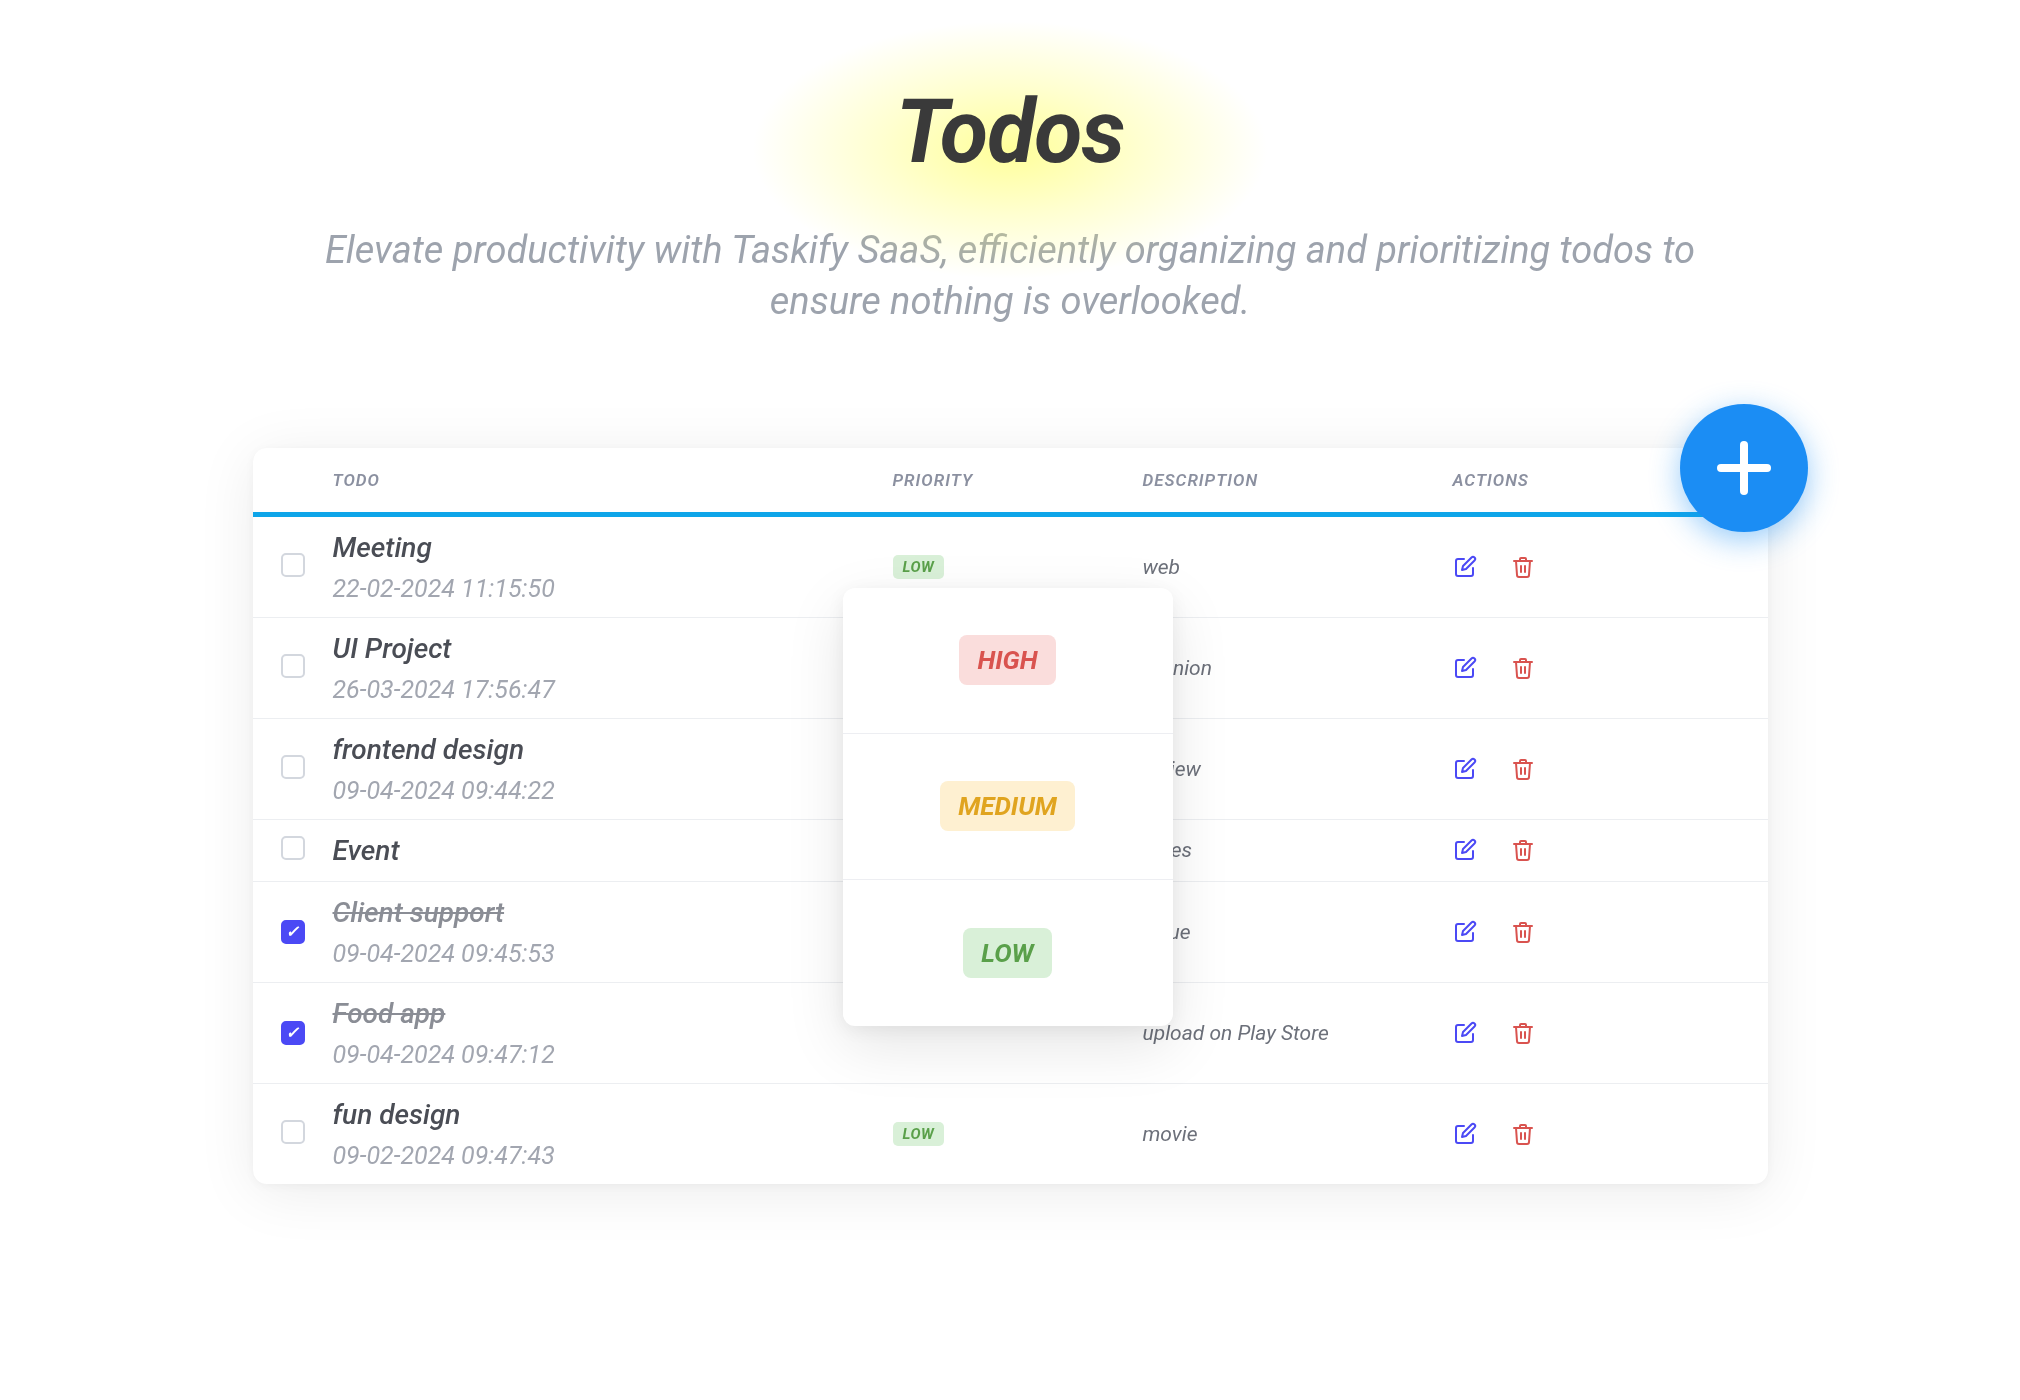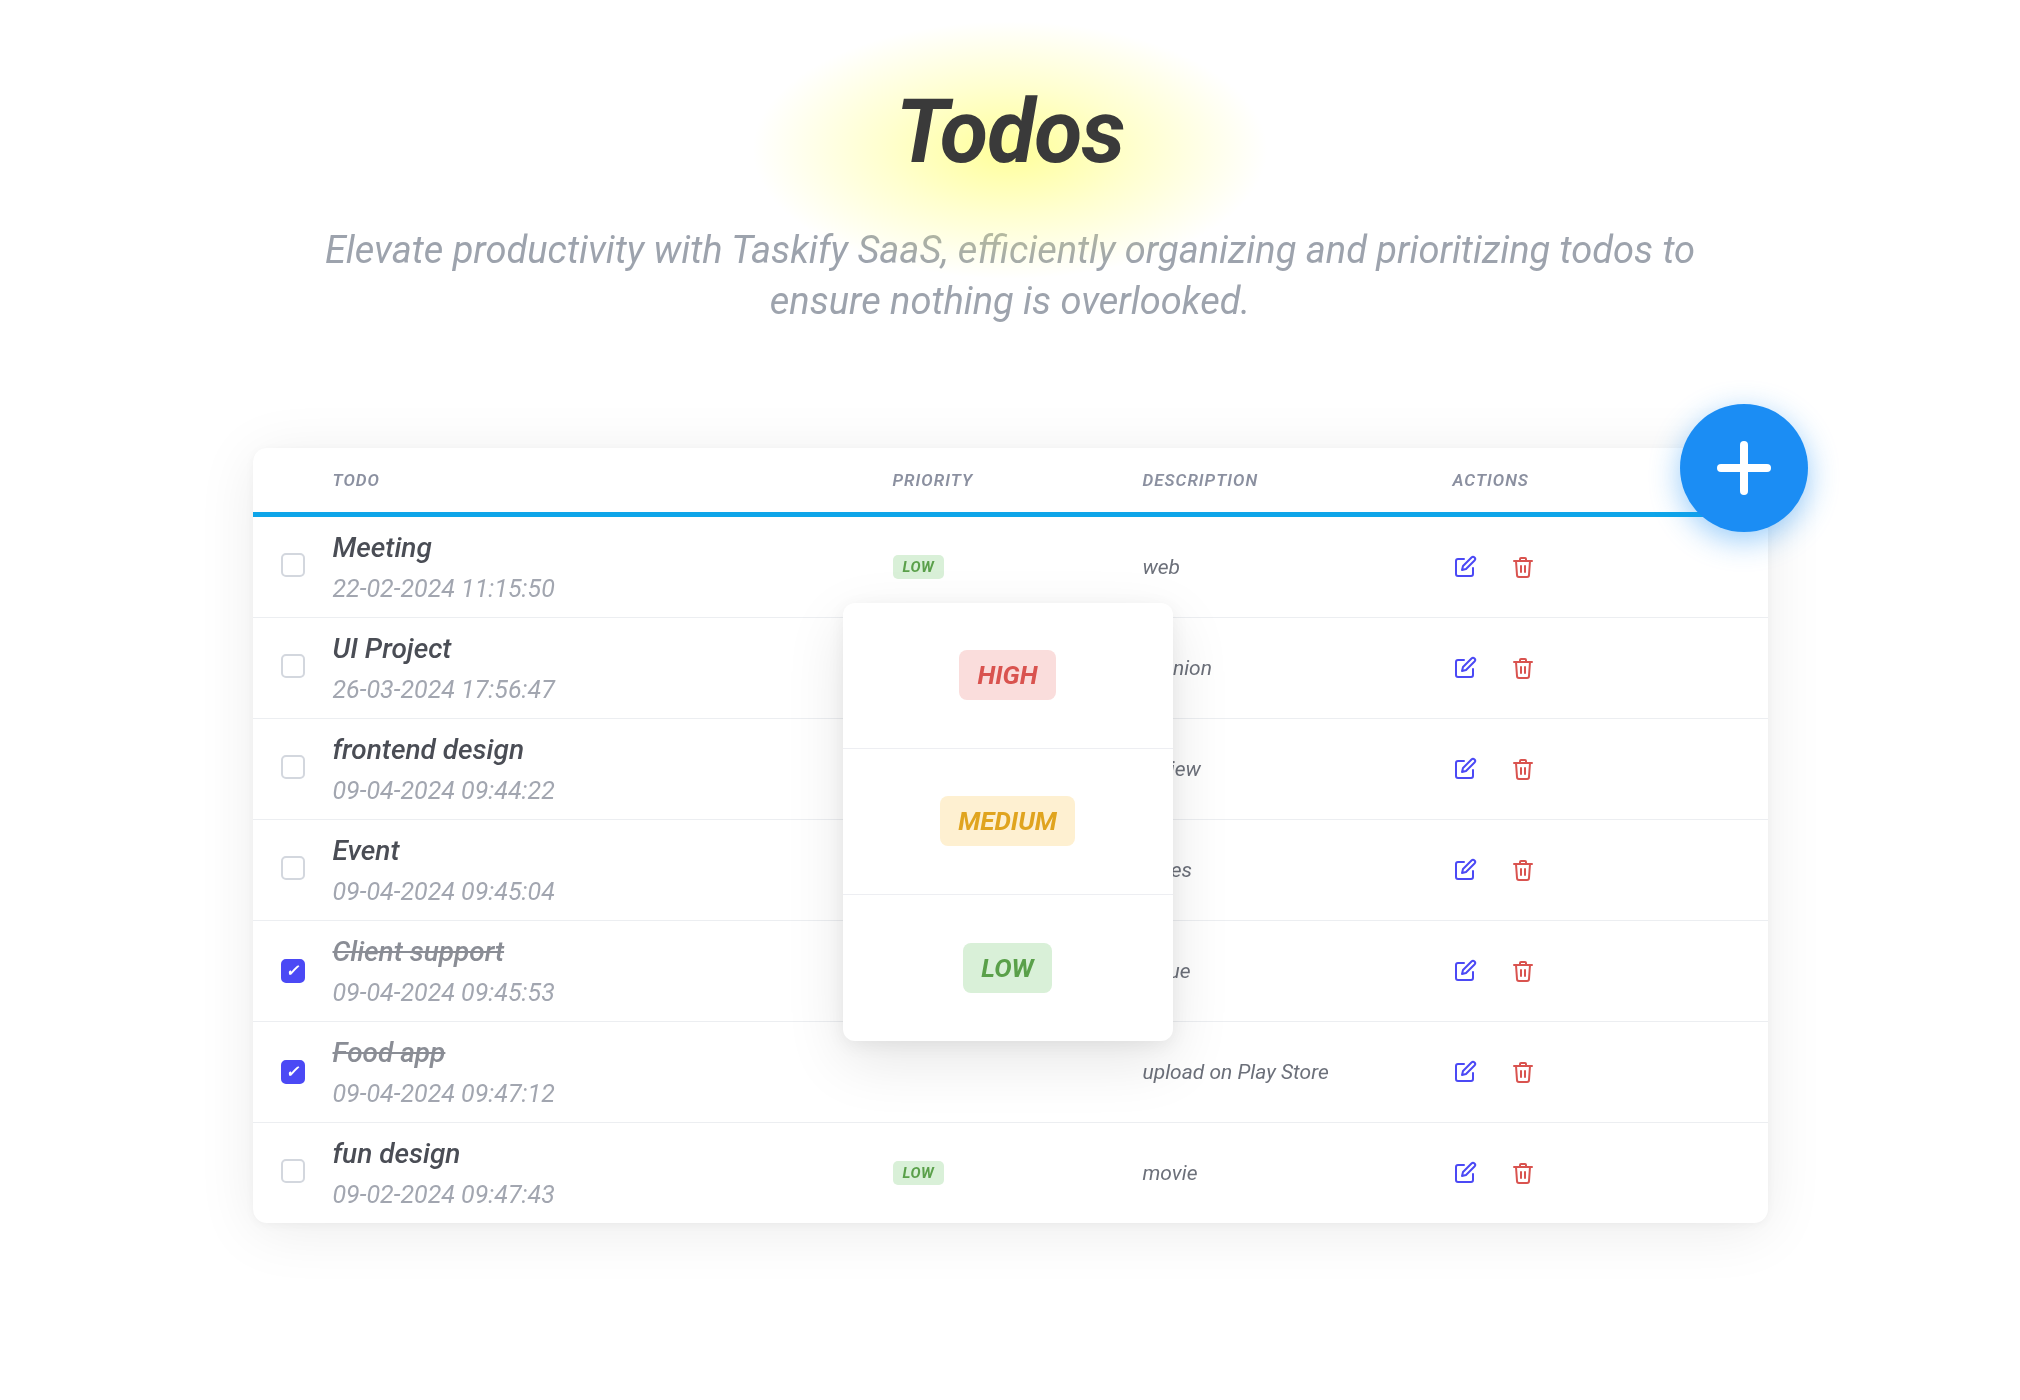--- a/index.html
+++ b/index.html
@@ -179,21 +179,21 @@
     position: absolute;
     background: #fff;
     border-radius: 4px;
   }
   .fab-plus::before { left: 50%; top: 0; width: 8px; height: 100%; transform: translateX(-50%); }
   .fab-plus::after  { top: 50%; left: 0; height: 8px; width: 100%; transform: translateY(-50%); }
 
   
   .popover {
     position: absolute;
-    top: 155px;
+    top: 140px;
     left: 590px;
     width: 330px;
     background: #ffffff;
     border-radius: 12px;
     box-shadow: 0 20px 60px rgba(0,0,0,0.10), 0 4px 18px rgba(0,0,0,0.06);
     z-index: 10;
   }
   .popover-item {
     height: 146px;
     display: flex;
@@ -341,21 +341,20 @@
       </div>
     </div>
   </div>
 
   <div class="row">
     <div class="col-check">
       <span class="checkbox"></span>
     </div>
     <div class="col-todo">
       <div class="todo-title">Event</div>
-      <div class="todo-date">09-04-2024 09:45:04</div>
     </div>
     <div class="col-prio">
       
     </div>
     <div class="col-desc">
       <span class="desc">Sales</span>
     </div>
     <div class="col-act">
       <div class="actions">
         <span class="icon-btn">

